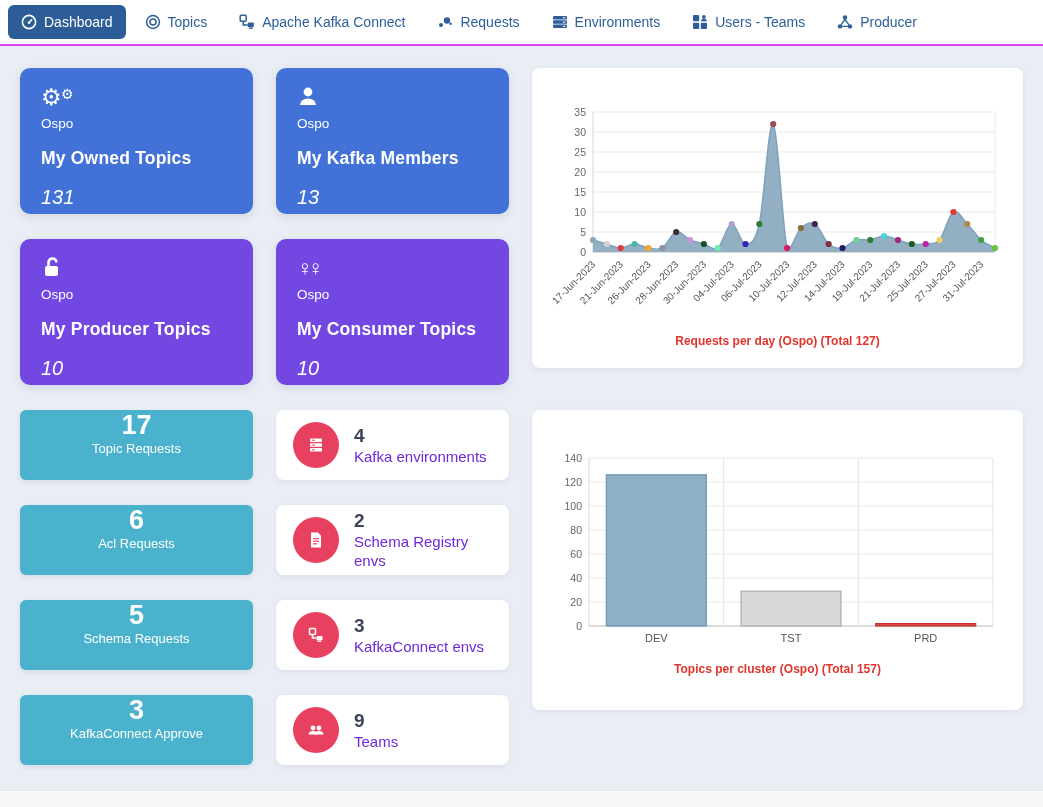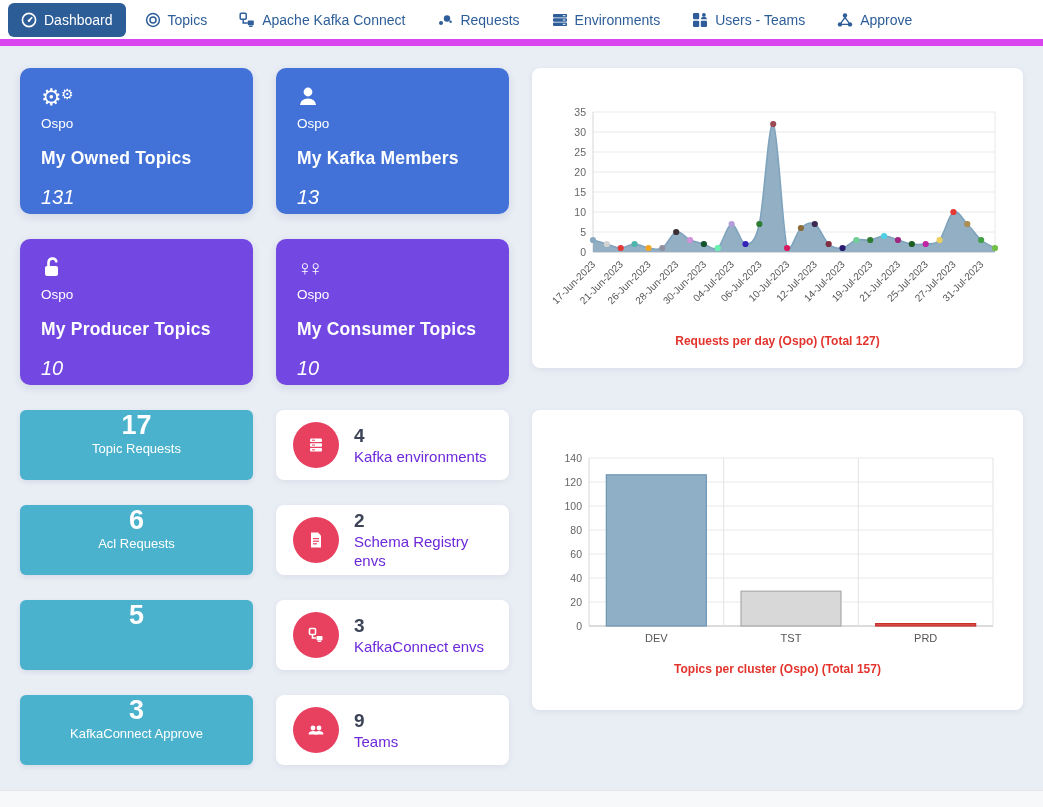--- a/index.html
+++ b/index.html
@@ -1,20 +1,20 @@
 <!DOCTYPE html>
 <html><head>
 <meta charset="utf-8">
 <style>
   * { margin:0; padding:0; box-sizing:border-box; }
   html,body { width:1043px; height:807px; overflow:hidden; }
   body { font-family:"Liberation Sans","DejaVu Sans",sans-serif; background:#e9edf4; }
 
   
-  .navbar { height:46px; background:#ffffff; border-bottom:7px solid #d946ef;
+  .navbar { height:46px; background:#ffffff; border-bottom:2px solid #d946ef;
             display:flex; align-items:center; padding:0 8px; gap:6px; }
   .nav-item { display:flex; align-items:center; gap:7px; padding:9px 13px; border-radius:6px;
               color:#2d5e99; font-size:14px; font-weight:500; text-decoration:none; cursor:pointer; }
   .nav-item.active { background:#2c5d97; color:#ffffff; }
   .nav-item svg { display:block; }
 
   
   .content { display:flex; padding:22px 20px 0 20px; gap:23px; }
   .col-cards { width:233px; flex:0 0 233px; }
   .col-charts { flex:1; }
@@ -125,21 +125,21 @@
   </a>
   <a class="nav-item">
     <span>
         <svg width="16" height="16" viewBox="0 0 16 16">
           <circle cx="8" cy="3.4" r="2.2" fill="currentColor"></circle>
           <circle cx="3" cy="12.4" r="2.2" fill="currentColor"></circle>
           <circle cx="13" cy="12.4" r="2.2" fill="currentColor"></circle>
           <path d="M8 5.5 L4 10.8 M8 5.5 L12 10.8 M5 12.4 H11" stroke="currentColor" stroke-width="1.3" fill="none"></path>
         </svg>
       </span>
-    <span>Approve</span>
+    <span>Producer</span>
   </a>
 </div>
 
 <div class="content">
 
   <div class="col-cards">
     <div class="card-stat" style="background: rgb(66, 114, 215);">
       <div class="ic"><span class="gear-big">⚙</span><span class="gear-small">⚙</span></div>
       <div class="team">Ospo</div>
       <div class="stat-title">My Owned Topics</div>
@@ -157,20 +157,21 @@
     <div class="card-req">
       <div class="req-value">17</div>
       <div class="req-label">Topic Requests</div>
     </div>
     <div class="card-req">
       <div class="req-value">6</div>
       <div class="req-label">Acl Requests</div>
     </div>
     <div class="card-req">
       <div class="req-value">5</div>
+      <div class="req-label">Schema Requests</div>
     </div>
     <div class="card-req">
       <div class="req-value">3</div>
       <div class="req-label">KafkaConnect Approve</div>
     </div>
   </div>
 
   <div class="col-cards">
     <div class="card-stat" style="background: rgb(66, 114, 215);">
       <div class="ic"><svg width="24" height="24" viewBox="0 0 24 24">

